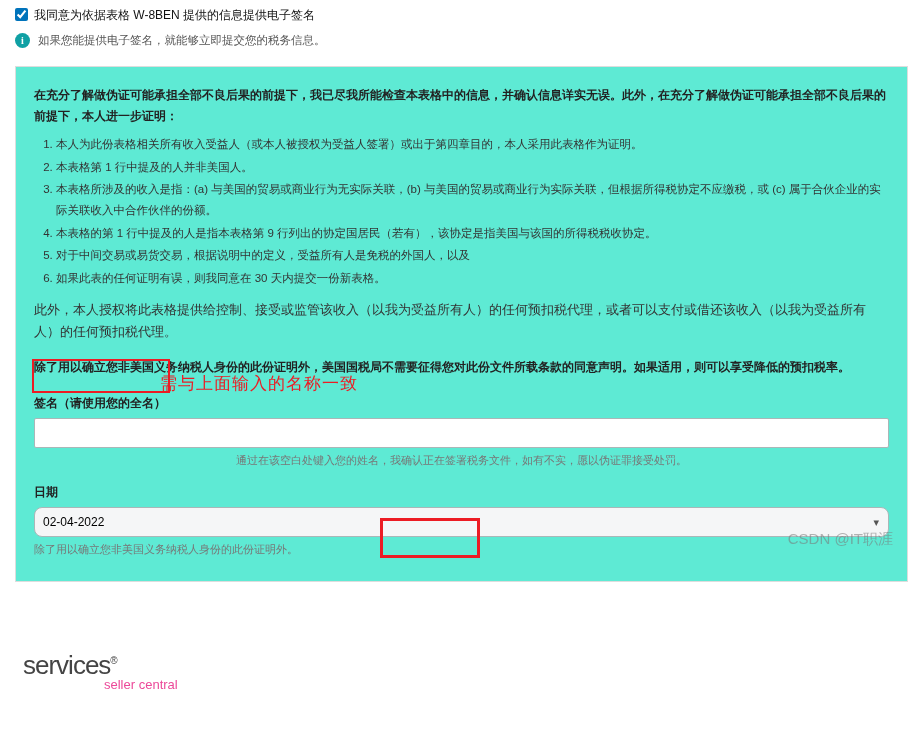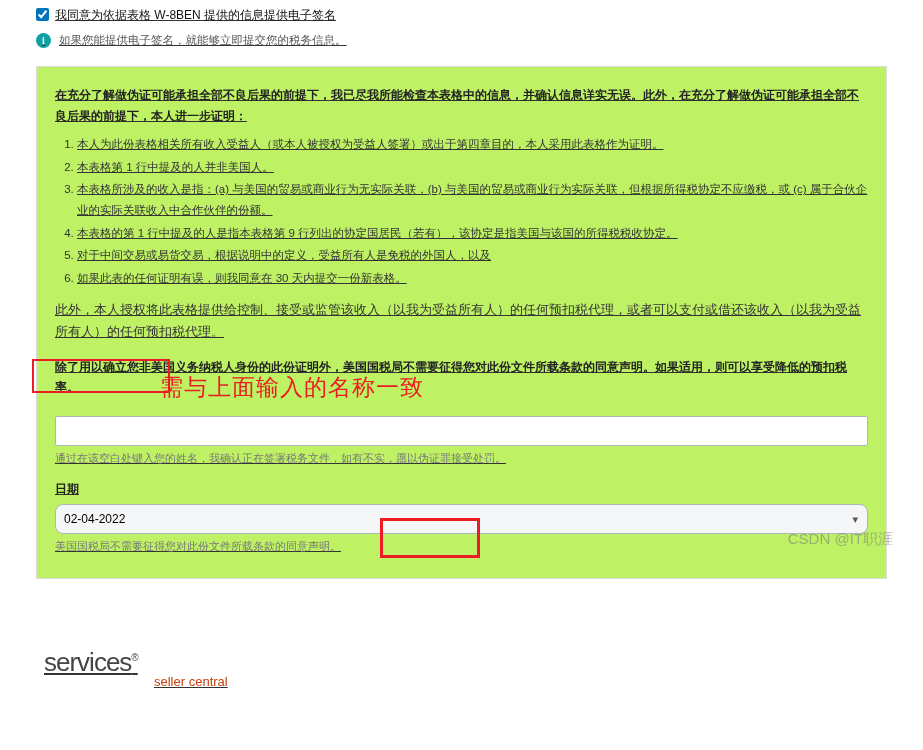--- a/index.html
+++ b/index.html
@@ -6,21 +6,21 @@
     body {
       font-family: "Microsoft YaHei", Arial, sans-serif;
       font-size: 12px;
       color: #333;
       background: #fff;
       width: 923px;
       height: 750px;
       position: relative;
       overflow: hidden;
     }
-    .container { padding: 0 36px; text-decoration: underline; }
+    .container { padding: 0 15px; }
     
     .consent-row {
       display: flex;
       align-items: flex-start;
       padding-top: 6px;
       gap: 6px;
     }
     .consent-row input[type="checkbox"] {
       margin-top: 2px;
       accent-color: #0073bb;
@@ -40,21 +40,21 @@
       color: #fff;
       display: flex; align-items: center; justify-content: center;
       font-size: 10px; font-weight: bold;
       font-family: Georgia, serif;
       flex-shrink: 0;
     }
     .hint-text { color: #555; font-size: 11.5px; }
 
     .cert-box {
       border: 1px solid #ddd;
-      background: #bef264;
+      background: #5eead4;
       padding: 18px 18px 22px 18px;
       margin-top: 6px;
     }
     .cert-intro {
       font-size: 12px;
       color: #222;
       line-height: 1.7;
       margin-bottom: 8px;
       font-weight: bold;
     }
@@ -92,21 +92,21 @@
     .sig-input-wrap { position: relative; margin-bottom: 4px; }
     .sig-input {
       width: 100%;
       height: 30px;
       border: 1px solid #aab7b8;
       border-radius: 2px;
       padding: 4px 8px;
       font-size: 12px;
       background: #fff;
     }
-    .sig-hint { font-size: 11px; color: #777; line-height: 1.6; }
+    .sig-hint { font-size: 11px; color: #777; line-height: 1.6; text-align: center; }
 
     .date-section { margin-top: 14px; }
     .date-select {
       width: 100%;
       height: 30px;
       border: 1px solid #aab7b8;
       border-radius: 8px;
       padding: 4px 8px;
       font-size: 12px;
       background: #f5f6f7;
@@ -135,21 +135,21 @@
       width: 138px;
       height: 34px;
       pointer-events: none;
       z-index: 5;
     }
     .red-annotation {
       position: absolute;
       left: 160px;
       top: 372px;
       color: #ec1c24;
-      font-size: 23px;
+      font-size: 17px;
       letter-spacing: 1px;
       z-index: 6;
       pointer-events: none;
     }
 
     .btn-row {
       display: flex;
       justify-content: center;
       margin-top: 18px;
       position: relative;
@@ -214,24 +214,24 @@
       font-family: Arial, sans-serif;
       font-size: 26px;
       color: #444;
       font-weight: normal;
       letter-spacing: -1px;
     }
     .amz-services sup { font-size: 10px; vertical-align: super; }
     .seller-central {
       font-family: Arial, sans-serif;
       font-size: 13px;
-      color: #c2410c;
+      color: #ec4899;
       letter-spacing: 0px;
       margin-top: -4px;
-      margin-left: 118px;
+      margin-left: 89px;
     }
   </style>
 </head>
 <body>
 
 <div class="container">
 
   <div class="consent-row">
     <input type="checkbox" checked="" style="">
     <label class="consent-label">我同意为依据表格 W-8BEN 提供的信息提供电子签名</label>
@@ -248,35 +248,36 @@
       <li>本人为此份表格相关所有收入受益人（或本人被授权为受益人签署）或出于第四章目的，本人采用此表格作为证明。</li>
       <li>本表格第 1 行中提及的人并非美国人。</li>
       <li>本表格所涉及的收入是指：(a) 与美国的贸易或商业行为无实际关联，(b) 与美国的贸易或商业行为实际关联，但根据所得税协定不应缴税，或 (c) 属于合伙企业的实际关联收入中合作伙伴的份额。</li>
       <li>本表格的第 1 行中提及的人是指本表格第 9 行列出的协定国居民（若有），该协定是指美国与该国的所得税税收协定。</li>
       <li>对于中间交易或易货交易，根据说明中的定义，受益所有人是免税的外国人，以及</li>
       <li>如果此表的任何证明有误，则我同意在 30 天内提交一份新表格。</li>
     </ol>
     <p class="cert-auth">此外，本人授权将此表格提供给控制、接受或监管该收入（以我为受益所有人）的任何预扣税代理，或者可以支付或借还该收入（以我为受益所有人）的任何预扣税代理。</p>
     <p class="cert-irs">除了用以确立您非美国义务纳税人身份的此份证明外，美国国税局不需要征得您对此份文件所载条款的同意声明。如果适用，则可以享受降低的预扣税率。</p>
 
+    <div class="field-label">签名（请使用您的全名）</div>
     <div class="sig-input-wrap">
       <input type="text" class="sig-input" value="" style="">
     </div>
     <div class="sig-hint">
       <span>通过在该空白处键入您的姓名</span><span>，我确认正在签署税务文件，如有不实，愿以伪证罪接受处罚。</span>
     </div>
 
     <div class="date-section">
       <div class="field-label">日期</div>
       <div class="date-select-wrap">
         <select class="date-select">
           <option>02-04-2022</option>
         </select>
       </div>
-      <div class="date-hint">美国国税局不需要征得您对此份文件所载条款的同意声明。</div>
+      <div class="date-hint">除了用以确立您非美国义务纳税人身份的此份证明外。</div>
     </div>
   </div>
 
 
   <div class="footer">
     <div class="amz-logo">
       <span class="amz-services"><span>services</span><sup>®</sup></span>
     </div>
     <div class="seller-central">seller central</div>
 

